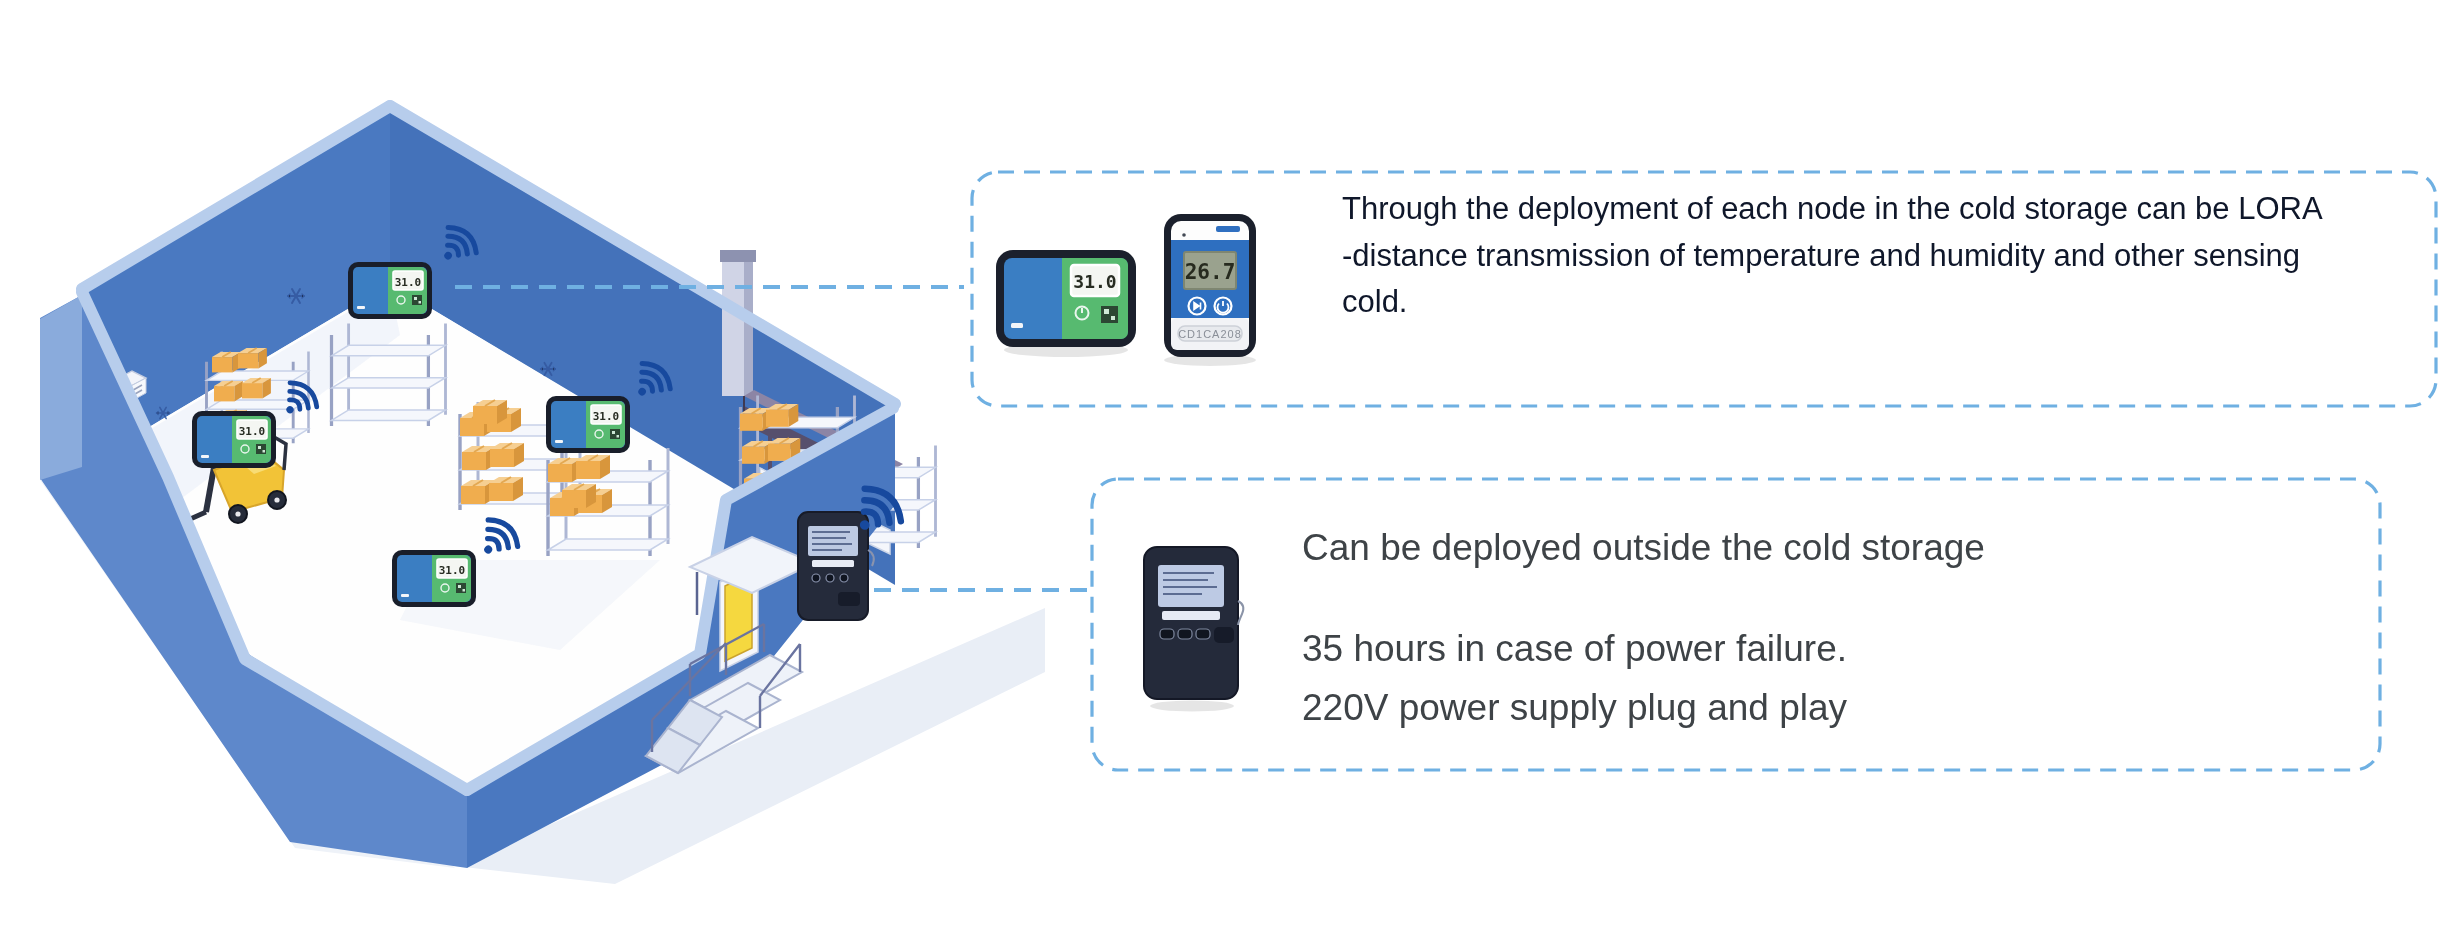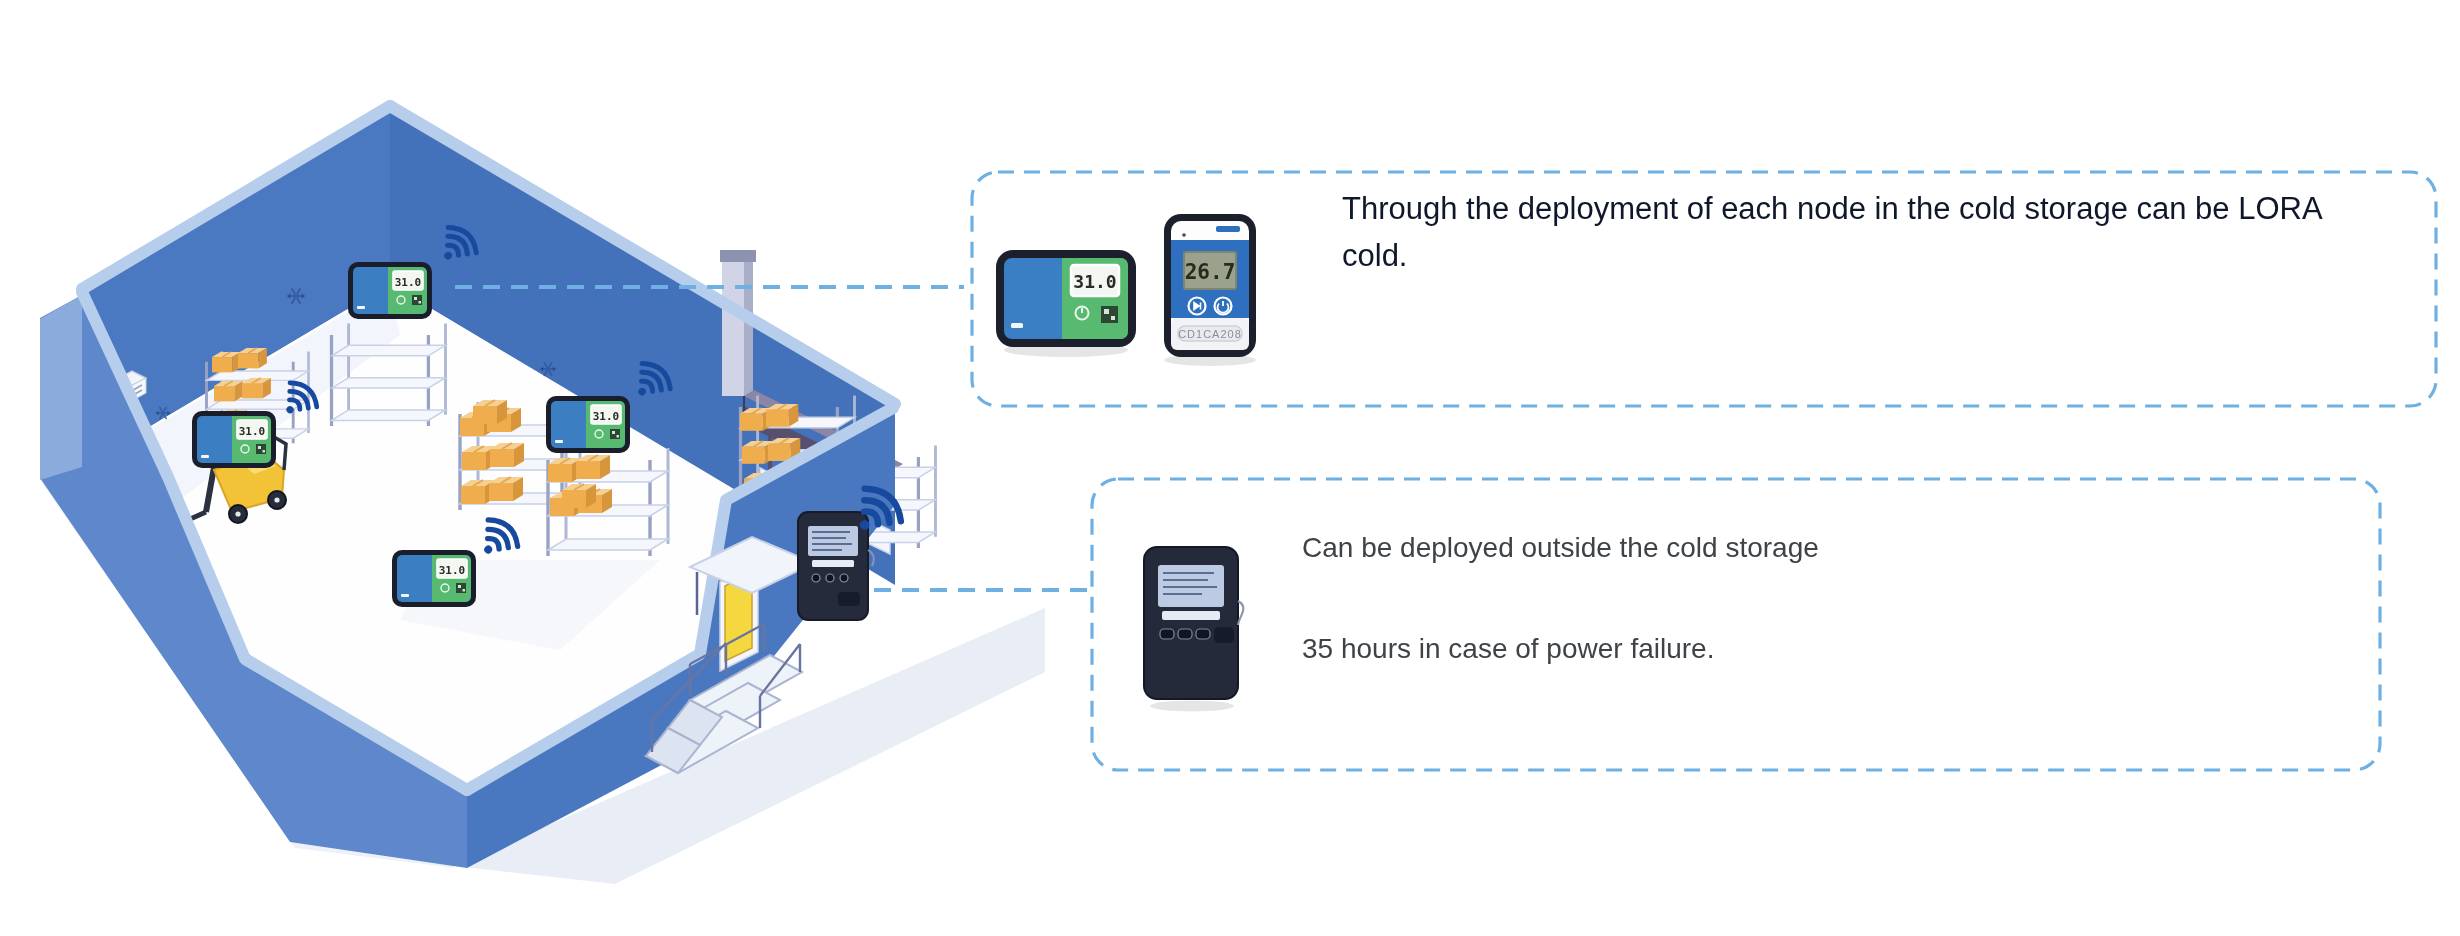--- a/index.html
+++ b/index.html
@@ -7,21 +7,21 @@
   .stage{position:absolute;inset:0;background:#ffffff;}
   .illustration-svg{position:absolute;left:0;top:0;}
   .callout{position:absolute;background:#ffffff;border-radius:28px;}
   .callout .border-svg{position:absolute;inset:0;pointer-events:none;}
   .callout-1{left:970px;top:170px;width:1468px;height:238px;}
   .callout-2{left:1090px;top:477px;width:1292px;height:295px;}
   .devices-svg-1{position:absolute;left:22px;top:40px;}
   .devices-svg-2{position:absolute;left:46px;top:66px;}
   .text-1{position:absolute;left:372px;top:16px;width:1085px;color:#0f172a;font-size:31px;line-height:46.5px;}
   .text-1 .ln{white-space:pre;}
-  .text-2{position:absolute;left:212px;top:50px;width:1070px;color:#3e4347;font-size:28px;line-height:42px;}
+  .text-2{position:absolute;left:212px;top:50px;width:1070px;color:#3e4347;font-size:37px;line-height:42px;}
   .text-2 .para{margin:0 0 17px 0;}
   .text-2 .ln{white-space:pre;}
 </style>
 </head>
 <body>
 
 <div class="stage">
 
   <svg class="illustration-svg" width="1100" height="936" viewBox="0 0 1100 936" xmlns="http://www.w3.org/2000/svg">
     <defs>
@@ -255,20 +255,21 @@
         <circle cx="59" cy="92" r="8.5" fill="none" stroke="#ffffff" stroke-width="2.2"></circle>
         <path d="M59,87 v5 M55,89.5 a5.5,5.5 0 1 0 8,0" stroke="#ffffff" stroke-width="1.8" fill="none"></path>
         <rect x="7" y="104" width="78" height="32" rx="6" fill="#f2f3f6"></rect>
         <rect x="14" y="112" width="64" height="15" rx="7" fill="#e8eaee" stroke="#cdd1d8" stroke-width="1.5"></rect>
         <text x="46" y="123.5" font-size="11" text-anchor="middle" font-family="'Liberation Sans',sans-serif" fill="#8a8f98" letter-spacing="1">CD1CA208</text>
       </g>
     </svg>
 
     <div class="text-1">
       <div class="ln">Through the deployment of each node in the cold storage can be LORA</div>
+      <div class="ln">-distance transmission of temperature and humidity and other sensing</div>
       <div class="ln">cold.</div>
     </div>
   </div>
 
   <div class="callout callout-2">
     <svg class="border-svg" width="1292" height="295">
       <rect x="2" y="2" width="1288" height="291" rx="26" fill="none" stroke="#6fb0e2" stroke-width="3.2" stroke-dasharray="16 10"></rect>
     </svg>
 
     <svg class="devices-svg-2" width="120" height="175" viewBox="0 0 120 175" xmlns="http://www.w3.org/2000/svg">
@@ -285,16 +286,17 @@
         <path d="M102,58 q8,4 4,13 t-4,11" stroke="#8b94a8" stroke-width="2" fill="none"></path>
       </g>
     </svg>
 
     <div class="text-2">
       <p class="para">Can be deployed outside the cold storage</p>
       <p class="para">
         <br>
         <span class="ln">35 hours in case of power failure.</span>
       </p>
+      <p class="para">220V power supply plug and play</p>
     </div>
   </div>
 
 </div>
 
 </body></html>

